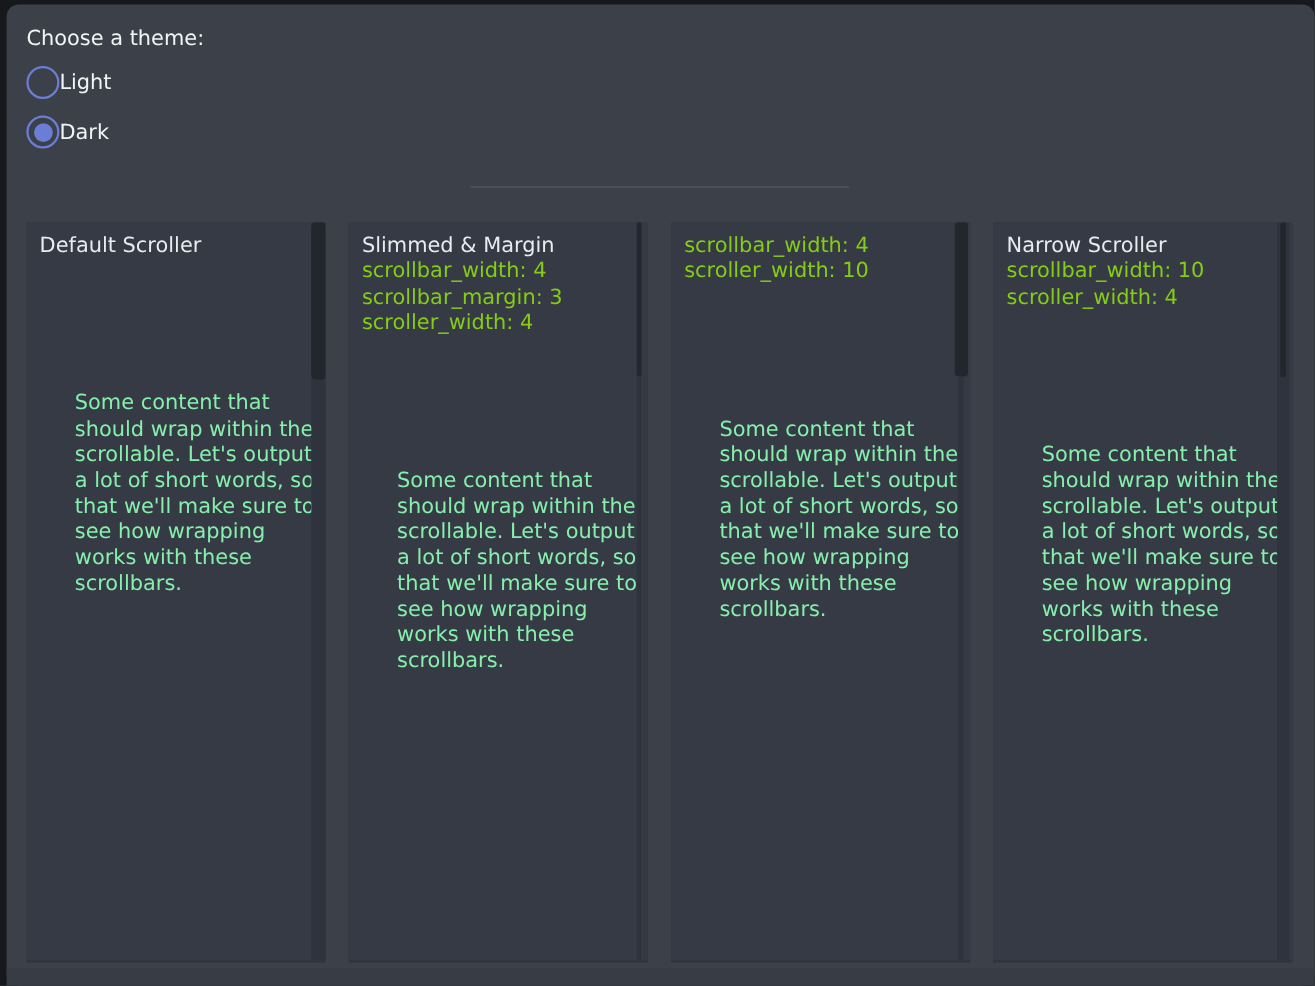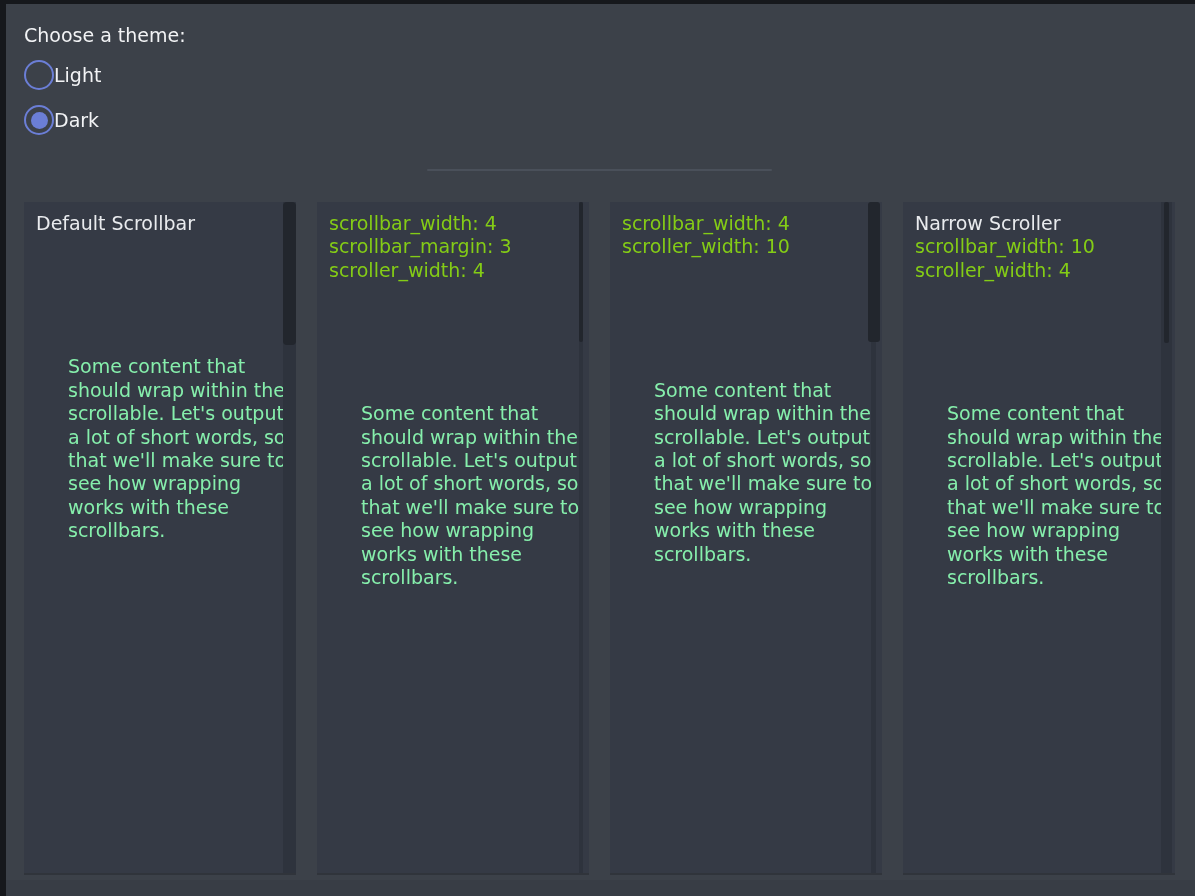--- a/index.html
+++ b/index.html
@@ -4,20 +4,21 @@
 <style>
   html,body{margin:0;padding:0;}
   body{
     width:1195px;height:896px;overflow:hidden;position:relative;
     background:#16181c;
     font-family:"DejaVu Sans","Liberation Sans",sans-serif;
   }
   .page{
     position:absolute;left:6px;top:4px;right:0;bottom:0;
     background:#3c4149;
+    border-radius:11px;
   }
   
   .theme-label{
     position:absolute;left:18px;top:20px;
     font-size:19px;color:#f2f3f5;
   }
   .radio-row{
     position:absolute;left:18px;height:32px;
     display:flex;align-items:center;cursor:pointer;
   }
@@ -92,37 +93,38 @@
         <span class="radio-dot"></span>
       </span>
     <span class="radio-label">Dark</span>
   </div>
 
   <div class="divider"></div>
 
   <div class="panels">
 
     <div class="panel sb-default">
-      <div class="panel-header">Default Scrollbar</div>
+      <div class="panel-header">Default Scroller</div>
       <div class="panel-params"></div>
       <div class="panel-body">
           <div>Some content that</div>
           <div>should wrap within the</div>
           <div>scrollable. Let's output</div>
           <div>a lot of short words, so</div>
           <div>that we'll make sure to</div>
           <div>see how wrapping</div>
           <div>works with these</div>
           <div>scrollbars.</div>
         </div>
       <div class="sb-track"></div>
       <div class="sb-thumb"></div>
     </div>
 
     <div class="panel sb-slim">
+      <div class="panel-header">Slimmed &amp; Margin</div>
       <div class="panel-params">
           <div>scrollbar_width: 4</div>
           <div>scrollbar_margin: 3</div>
           <div>scroller_width: 4</div>
         </div>
       <div class="panel-body">
           <div>Some content that</div>
           <div>should wrap within the</div>
           <div>scrollable. Let's output</div>
           <div>a lot of short words, so</div>

